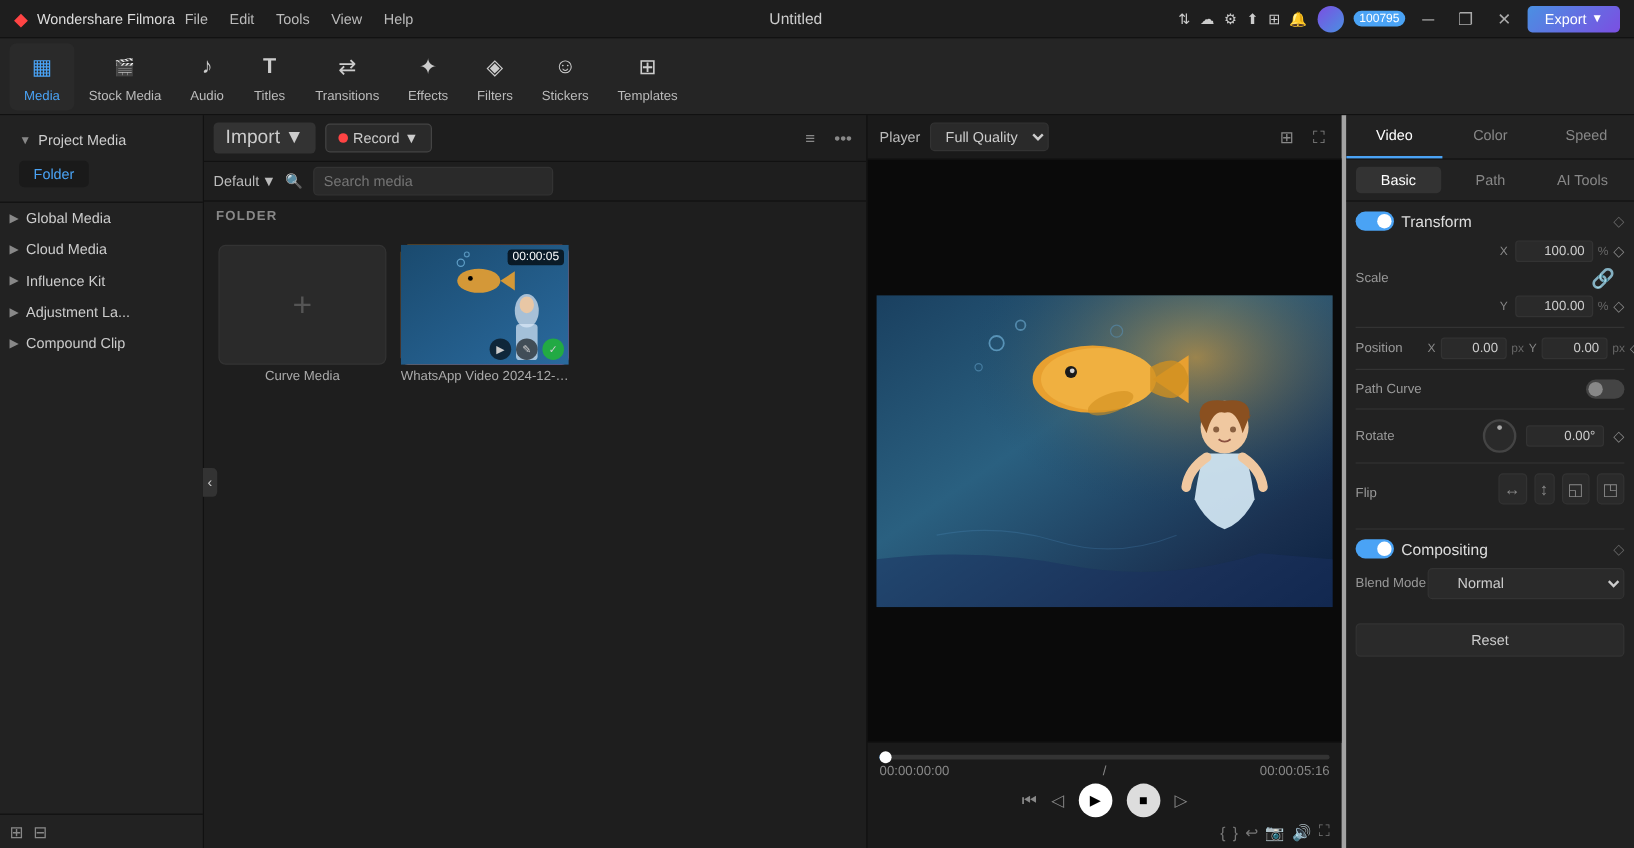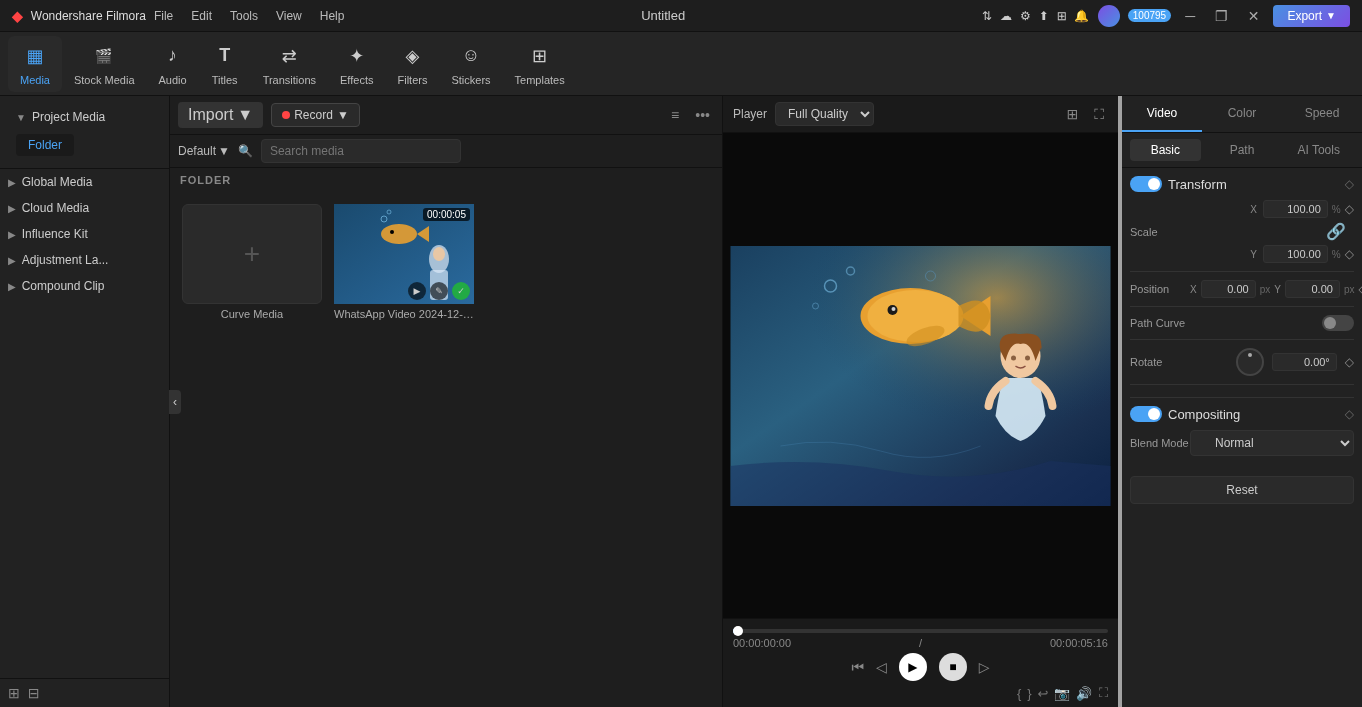--- a/index.html
+++ b/index.html
@@ -482,20 +482,29 @@
             <div class="rotate-knob">
               <div class="rotate-dot"></div>
             </div>
             <input class="prop-input" type="text" value="0.00°" style="">
             <span class="prop-diamond">◇</span>
           </div>
         </div>
 
         <div class="prop-divider"></div>
 
+        <div class="prop-row">
+          <span class="prop-label">Flip</span>
+          <div class="flip-row">
+            <button class="flip-btn">↔</button>
+            <button class="flip-btn">↕</button>
+            <button class="flip-btn">◱</button>
+            <button class="flip-btn">◳</button>
+          </div>
+        </div>
       </div>
 
       <div class="prop-divider"></div>
 
       
       <div class="prop-section">
         <div class="prop-header">
           <div style="display:flex;align-items:center;gap:6px;">
             <div class="prop-toggle"></div>
             <span class="prop-title">Compositing</span>

